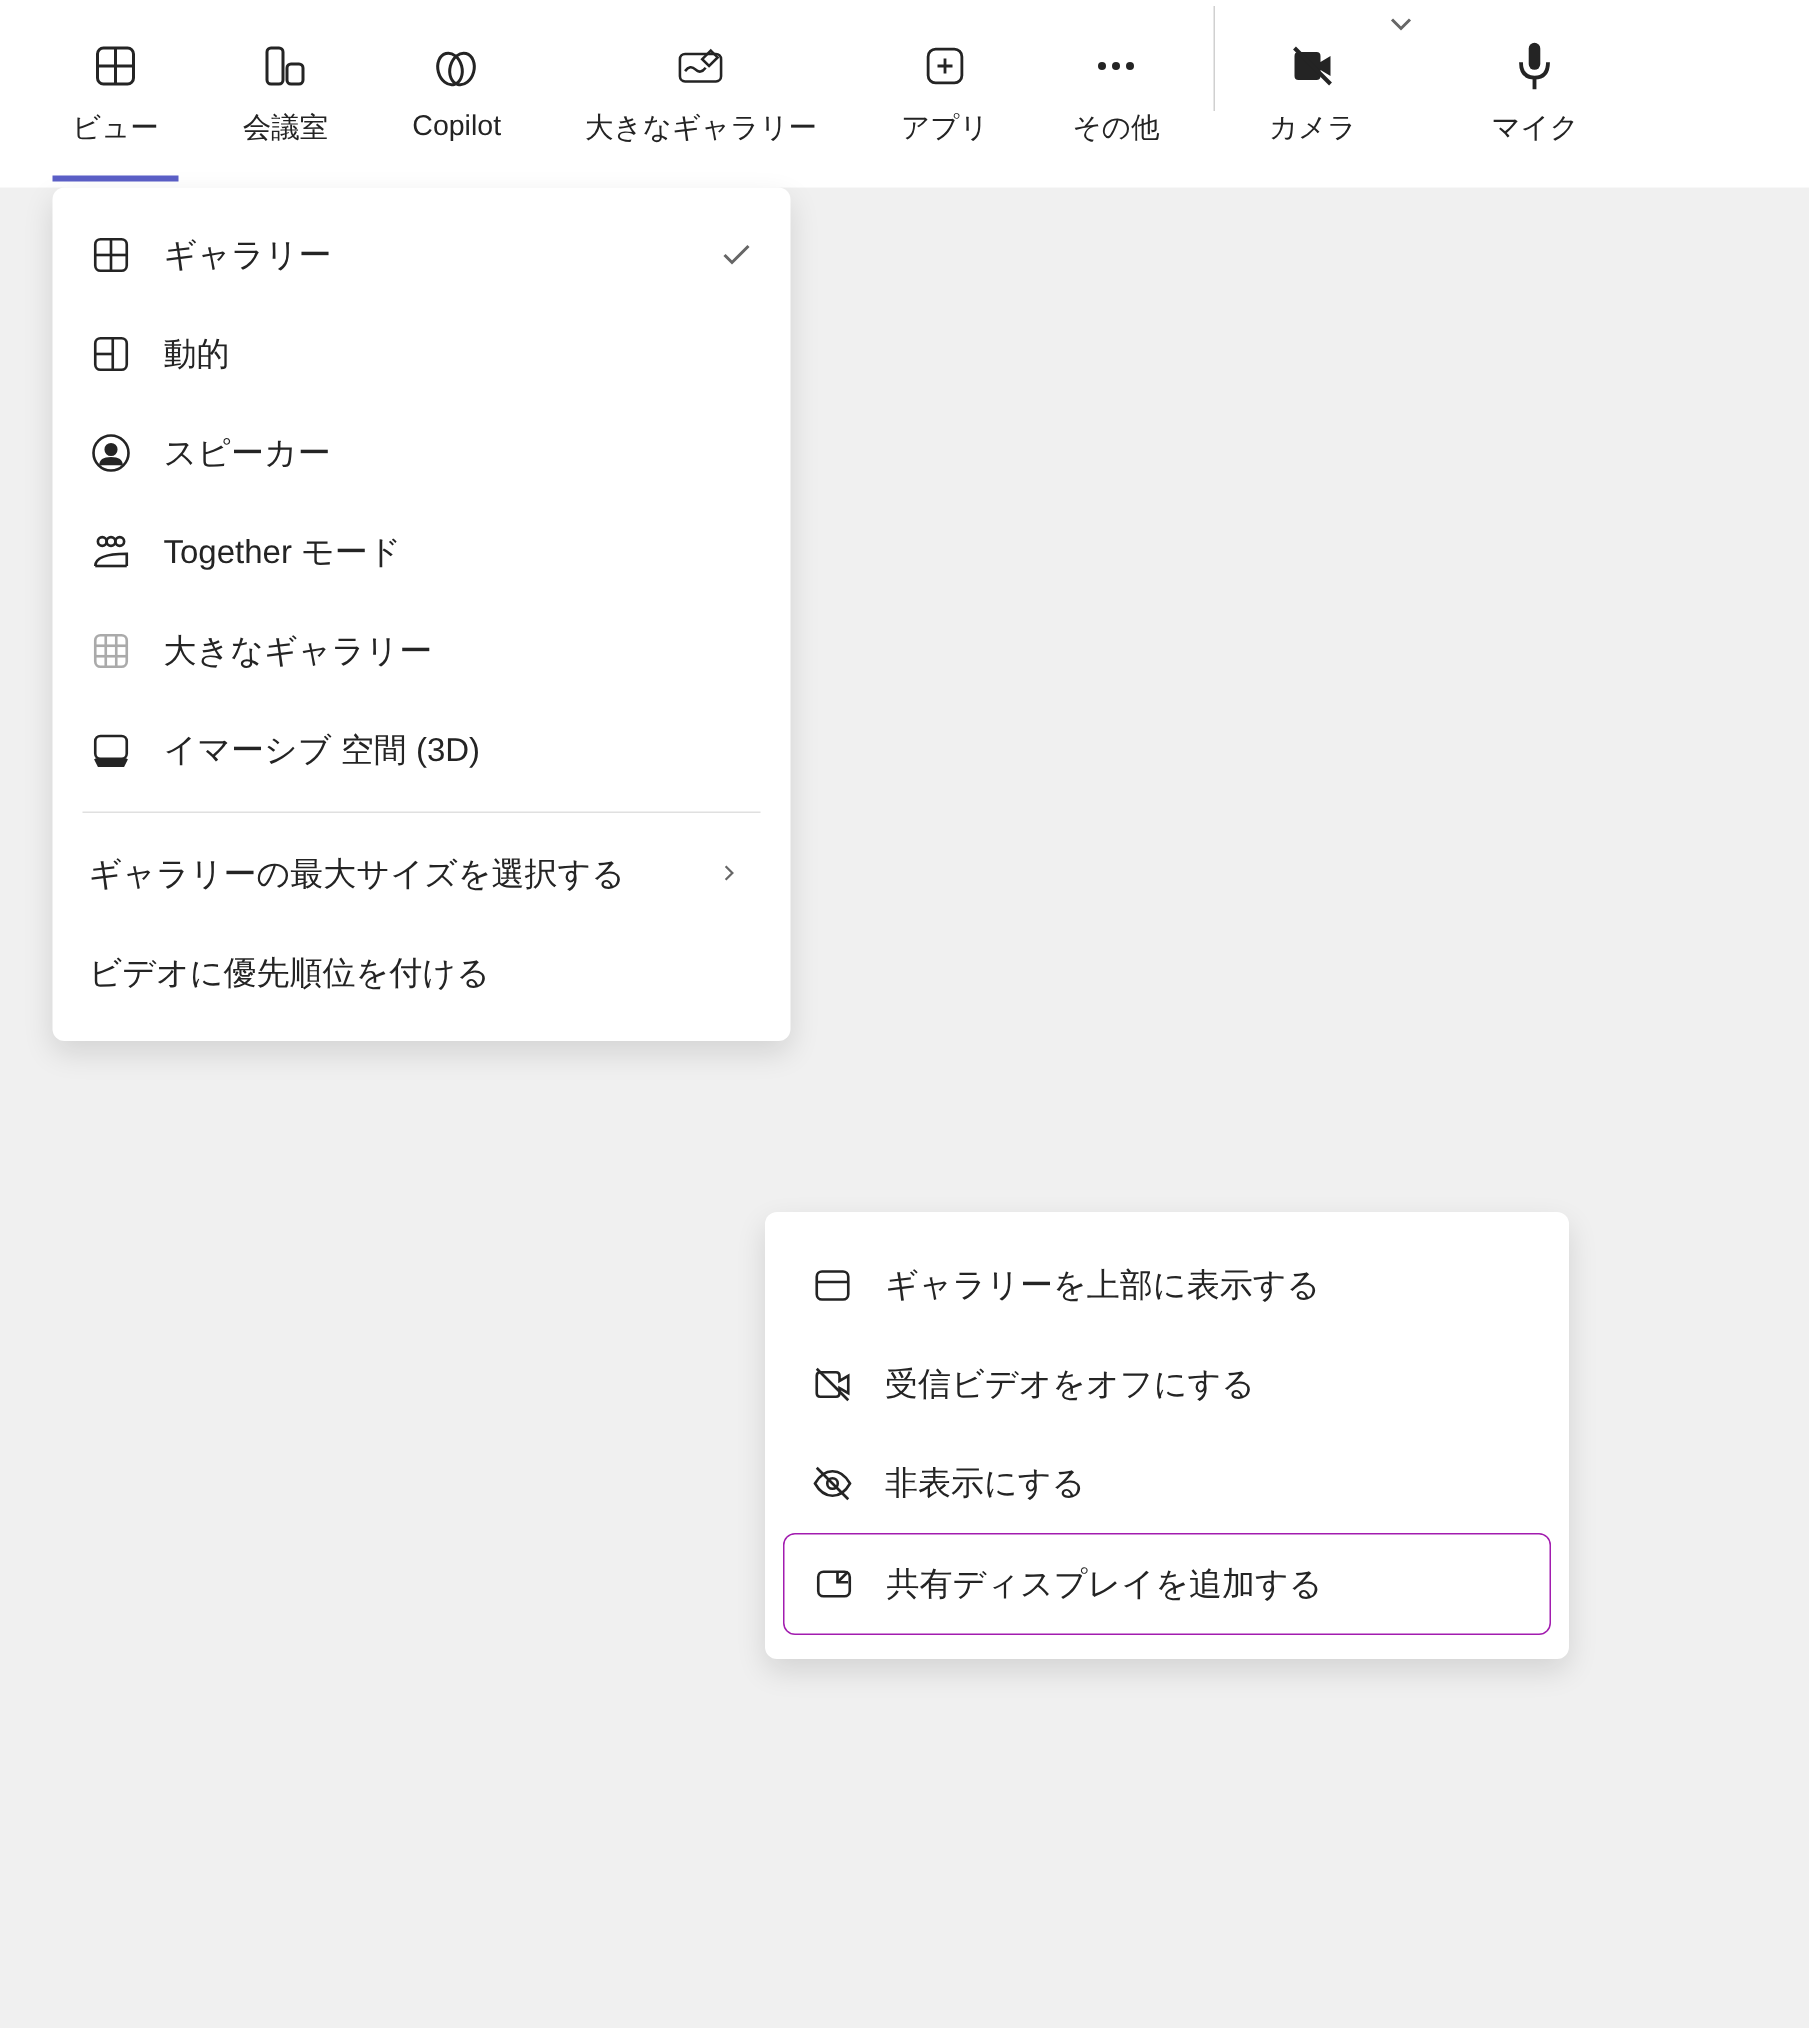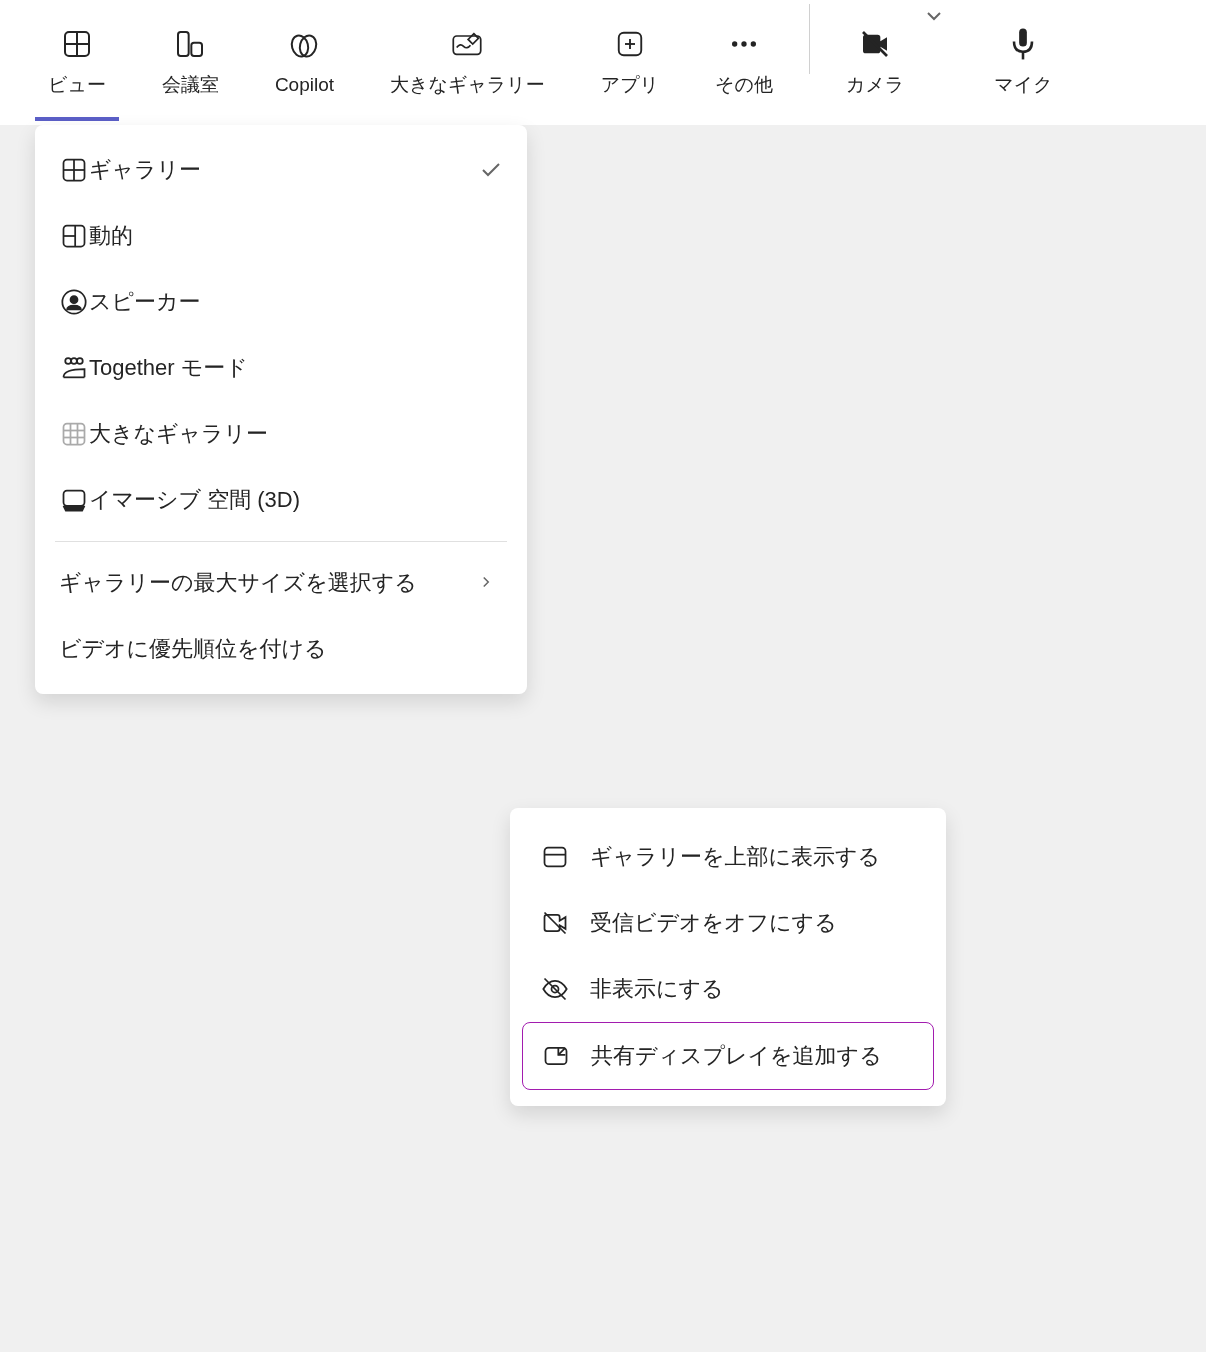--- a/index.html
+++ b/index.html
@@ -66,20 +66,21 @@
       background: white;
       border-radius: 8px;
       box-shadow: 0 8px 20px rgba(0,0,0,0.12);
       padding: 12px 0;
     }
     .dropdown-item {
       display: flex;
       align-items: center;
       padding: 18px 24px;
       cursor: pointer;
+      gap: 20px;
     }
     .dropdown-icon {
       width: 30px;
       height: 30px;
       display: flex;
       align-items: center;
       justify-content: center;
       flex-shrink: 0;
     }
     .dropdown-label {
@@ -104,21 +105,21 @@
     .dropdown-item.no-icon {
       padding-left: 24px;
     }
     .dropdown-item.no-icon .dropdown-label {
       margin-left: 0;
     }
     .submenu {
       position: absolute;
       left: 510px;
       top: 808px;
-      width: 436px;
+      width: 536px;
       background: white;
       border-radius: 8px;
       box-shadow: 0 8px 20px rgba(0,0,0,0.12);
       padding: 16px 12px;
     }
     .submenu-item {
       display: flex;
       align-items: center;
       padding: 18px 18px;
       cursor: pointer;

